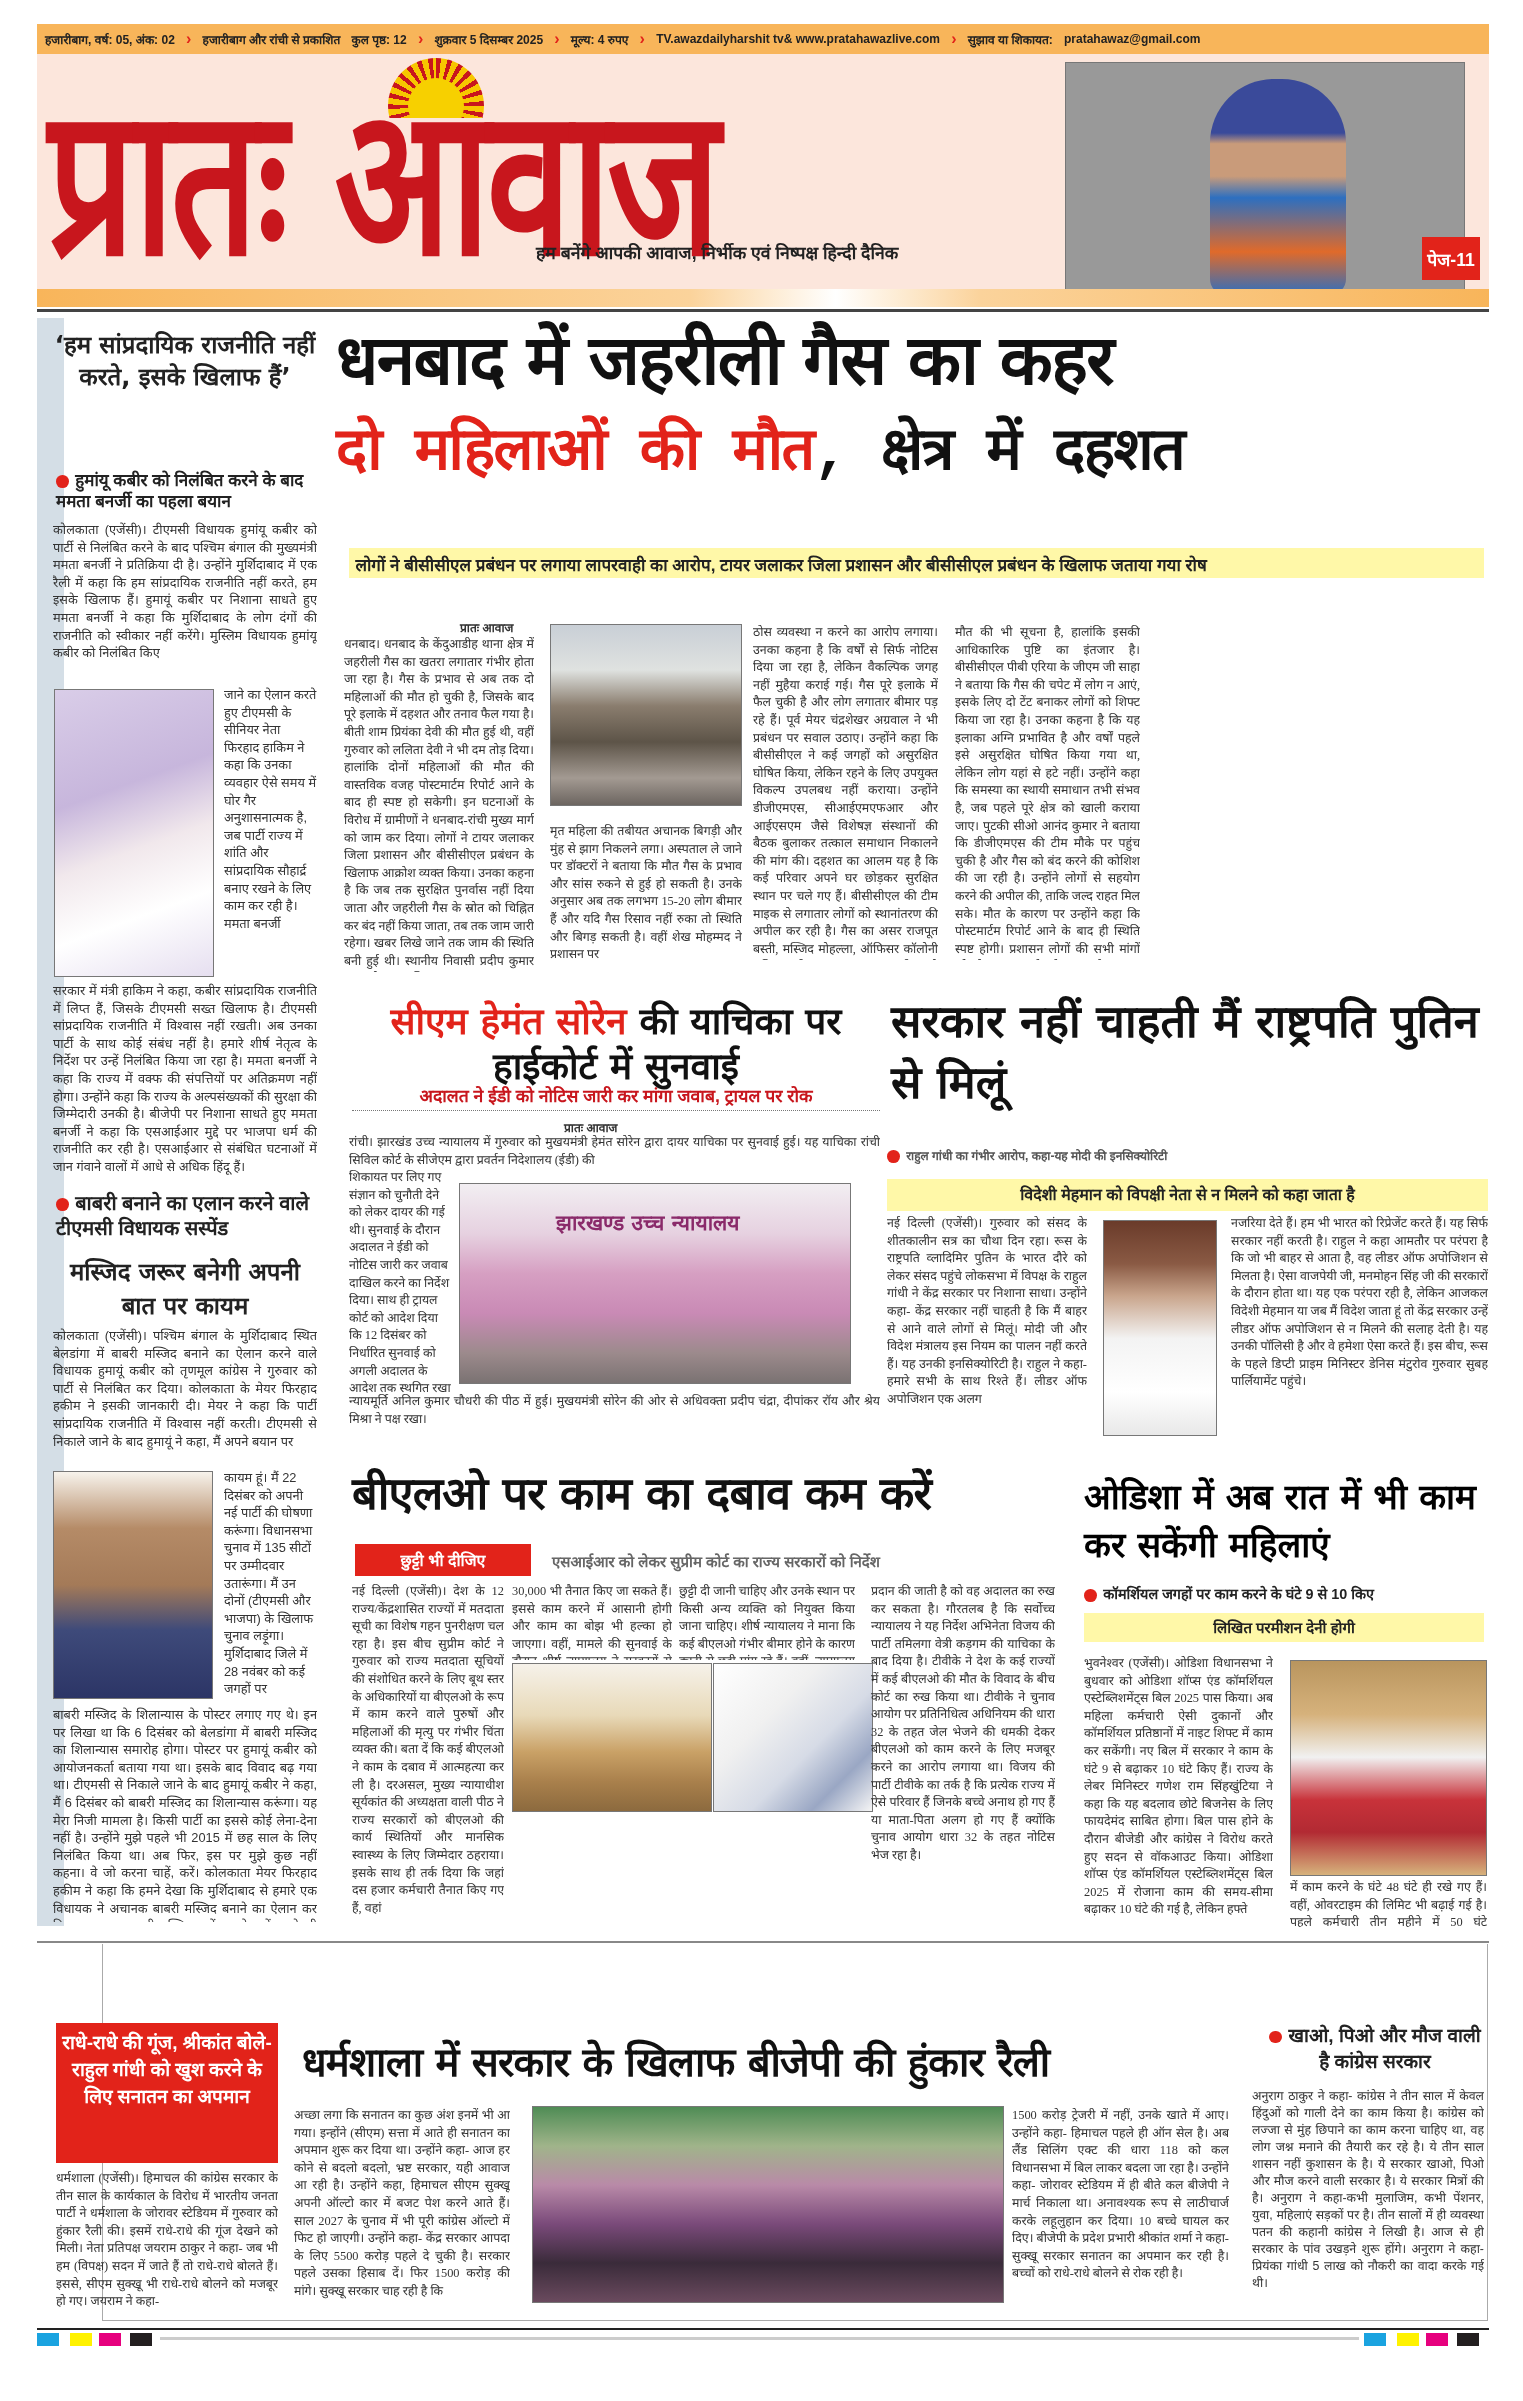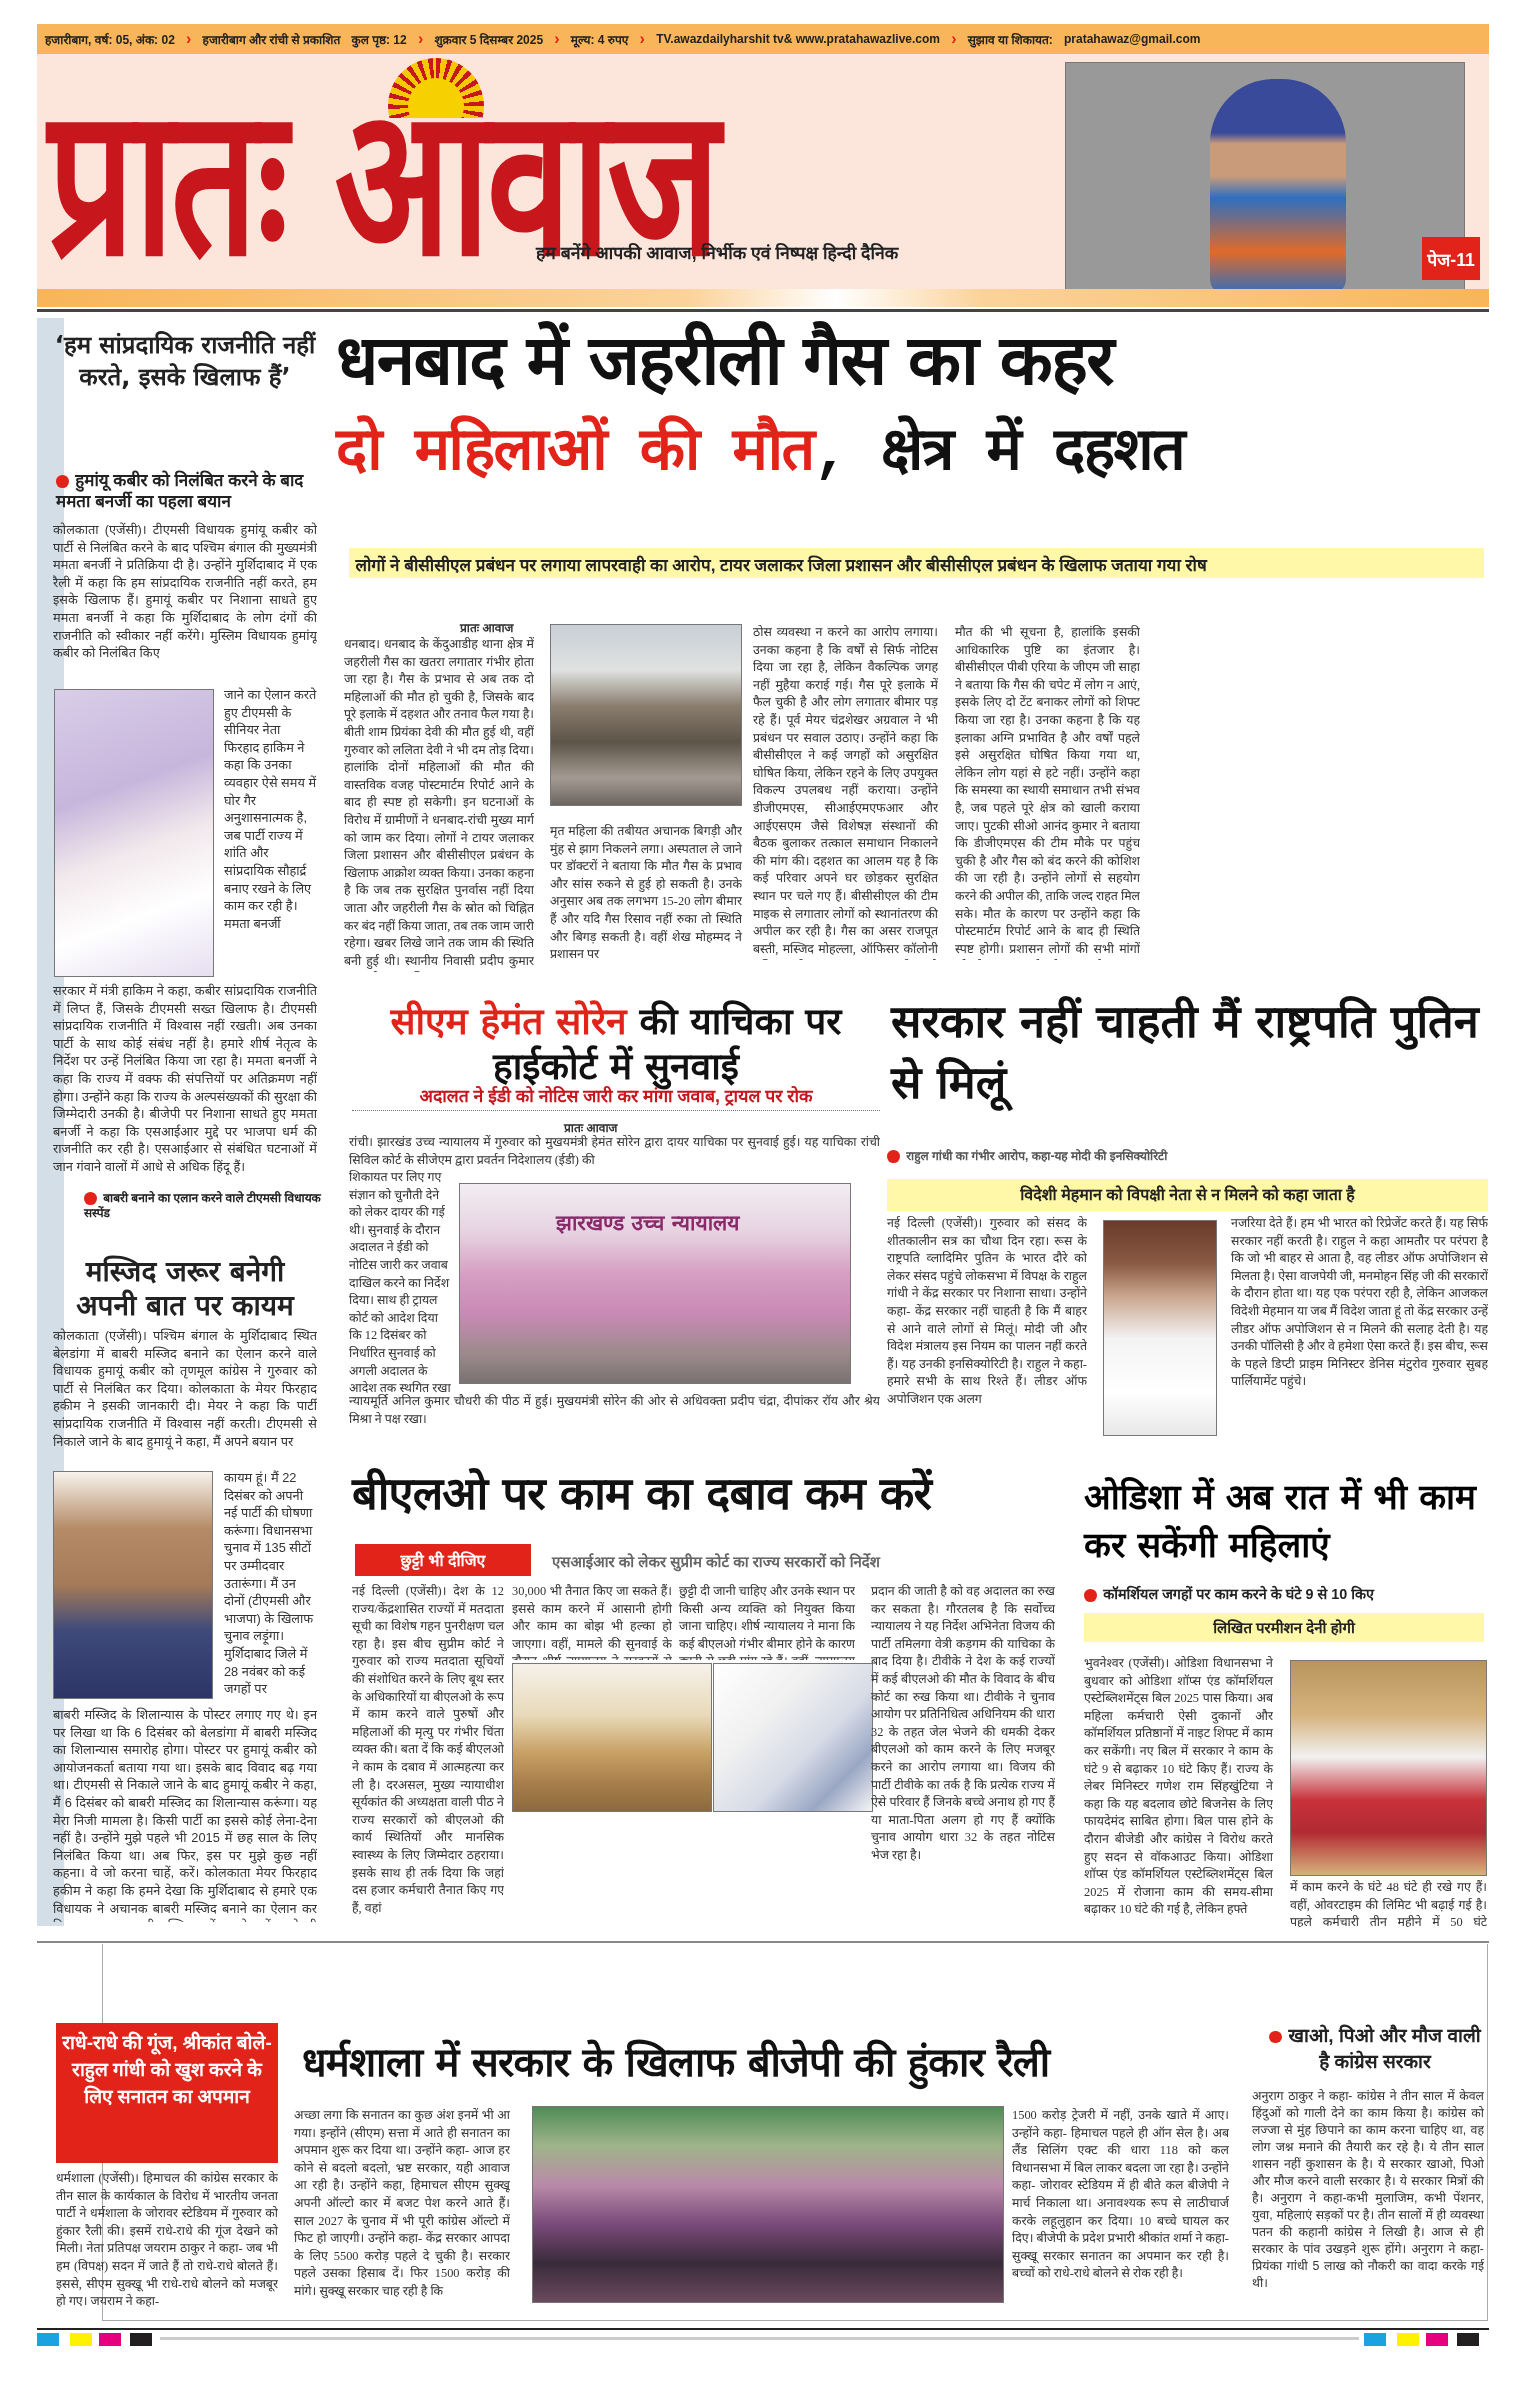--- a/index.html
+++ b/index.html
@@ -119,22 +119,22 @@
 <div class="abs leftcol"></div>
 <div class="abs leftcol-inner"></div>
 
 <div class="abs lc-title" style="left:53px; top:329px; width:264px; font-size:24px; line-height:32px;">‘हम सांप्रदायिक राजनीति नहीं करते, इसके खिलाफ हैं’</div>
 <div class="abs bullet-head" style="left:56px; top:470px; width:264px;"><span class="reddot"></span><span>हुमांयू कबीर को निलंबित करने के बाद ममता बनर्जी का पहला बयान</span></div>
 <div class="abs lc-body" style="left:53px; top:521px; width:264px; height:160px; overflow:hidden;">कोलकाता (एजेंसी)। टीएमसी विधायक हुमांयू कबीर को पार्टी से निलंबित करने के बाद पश्चिम बंगाल की मुख्यमंत्री ममता बनर्जी ने प्रतिक्रिया दी है। उन्होंने मुर्शिदाबाद में एक रैली में कहा कि हम सांप्रदायिक राजनीति नहीं करते, हम इसके खिलाफ हैं। हुमायूं कबीर पर निशाना साधते हुए ममता बनर्जी ने कहा कि मुर्शिदाबाद के लोग दंगों की राजनीति को स्वीकार नहीं करेंगे। मुस्लिम विधायक हुमांयू कबीर को निलंबित किए</div>
 <div class="abs photo photo-mamata" style="left:54px; top:689px; width:160px; height:288px;"></div>
 <div class="abs lc-body" style="left:224px; top:686px; width:94px; height:294px; overflow:hidden; text-align:left;">जाने का ऐलान करते हुए टीएमसी के सीनियर नेता फिरहाद हाकिम ने कहा कि उनका व्यवहार ऐसे समय में घोर गैर अनुशासनात्मक है, जब पार्टी राज्य में शांति और सांप्रदायिक सौहार्द्र बनाए रखने के लिए काम कर रही है। ममता बनर्जी</div>
 <div class="abs lc-body" style="left:53px; top:982px; width:264px; height:197px; overflow:hidden;">सरकार में मंत्री हाकिम ने कहा, कबीर सांप्रदायिक राजनीति में लिप्त हैं, जिसके टीएमसी सख्त खिलाफ है। टीएमसी सांप्रदायिक राजनीति में विश्वास नहीं रखती। अब उनका पार्टी के साथ कोई संबंध नहीं है। हमारे शीर्ष नेतृत्व के निर्देश पर उन्हें निलंबित किया जा रहा है। ममता बनर्जी ने कहा कि राज्य में वक्फ की संपत्तियों पर अतिक्रमण नहीं होगा। उन्होंने कहा कि राज्य के अल्पसंख्यकों की सुरक्षा की जिम्मेदारी उनकी है। बीजेपी पर निशाना साधते हुए ममता बनर्जी ने कहा कि एसआईआर मुद्दे पर भाजपा धर्म की राजनीति कर रही है। एसआईआर से संबंधित घटनाओं में जान गंवाने वालों में आधे से अधिक हिंदू हैं।</div>
 
-<div class="abs bullet-head" style="left:56px; top:1191px; width:264px; font-size:12px;margin-left:28px;"><span class="reddot"></span><span>बाबरी बनाने का एलान करने वाले टीएमसी विधायक सस्पेंड</span></div>
-<div class="abs lc-title" style="left:53px; top:1255px; width:264px; font-size:28px; line-height:34px;">मस्जिद जरूर बनेगी अपनी बात पर कायम</div>
+<div class="abs bullet-head" style="left:56px; top:1191px; width:264px; font-size:20px;"><span class="reddot"></span><span>बाबरी बनाने का एलान करने वाले टीएमसी विधायक सस्पेंड</span></div>
+<div class="abs lc-title" style="left:53px; top:1255px; width:264px; font-size:24px; line-height:34px;">मस्जिद जरूर बनेगी अपनी बात पर कायम</div>
 <div class="abs lc-body" style="left:53px; top:1327px; width:264px; height:139px; overflow:hidden;">कोलकाता (एजेंसी)। पश्चिम बंगाल के मुर्शिदाबाद स्थित बेलडांगा में बाबरी मस्जिद बनाने का ऐलान करने वाले विधायक हुमायूं कबीर को तृणमूल कांग्रेस ने गुरुवार को पार्टी से निलंबित कर दिया। कोलकाता के मेयर फिरहाद हकीम ने इसकी जानकारी दी। मेयर ने कहा कि पार्टी सांप्रदायिक राजनीति में विश्वास नहीं करती। टीएमसी से निकाले जाने के बाद हुमायूं ने कहा, मैं अपने बयान पर</div>
 <div class="abs photo photo-kabir" style="left:53px; top:1471px; width:160px; height:228px;"></div>
 <div class="abs lc-body" style="left:224px; top:1469px; width:94px; height:232px; overflow:hidden; text-align:left;">कायम हूं। मैं 22 दिसंबर को अपनी नई पार्टी की घोषणा करूंगा। विधानसभा चुनाव में 135 सीटों पर उम्मीदवार उतारूंगा। मैं उन दोनों (टीएमसी और भाजपा) के खिलाफ चुनाव लड़ूंगा। मुर्शिदाबाद जिले में 28 नवंबर को कई जगहों पर</div>
 <div class="abs lc-body" style="left:53px; top:1706px; width:264px; height:216px; overflow:hidden;">बाबरी मस्जिद के शिलान्यास के पोस्टर लगाए गए थे। इन पर लिखा था कि 6 दिसंबर को बेलडांगा में बाबरी मस्जिद का शिलान्यास समारोह होगा। पोस्टर पर हुमायूं कबीर को आयोजनकर्ता बताया गया था। इसके बाद विवाद बढ़ गया था। टीएमसी से निकाले जाने के बाद हुमायूं कबीर ने कहा, मैं 6 दिसंबर को बाबरी मस्जिद का शिलान्यास करूंगा। यह मेरा निजी मामला है। किसी पार्टी का इससे कोई लेना-देना नहीं है। उन्होंने मुझे पहले भी 2015 में छह साल के लिए निलंबित किया था। अब फिर, इस पर मुझे कुछ नहीं कहना। वे जो करना चाहें, करें। कोलकाता मेयर फिरहाद हकीम ने कहा कि हमने देखा कि मुर्शिदाबाद से हमारे एक विधायक ने अचानक बाबरी मस्जिद बनाने का ऐलान कर दिया। अचानक बाबरी मस्जिद क्यों। हमने उन्हें पहले भी चेतावनी दी थी।</div>
 
 <div class="abs lead-h1">धनबाद में जहरीली गैस का कहर</div>
 <div class="abs lead-h2"><span class="red">दो महिलाओं की मौत</span><span class="blk">, क्षेत्र में दहशत</span></div>
 <div class="abs lead-deck">लोगों ने बीसीसीएल प्रबंधन पर लगाया लापरवाही का आरोप, टायर जलाकर जिला प्रशासन और बीसीसीएल प्रबंधन के खिलाफ जताया गया रोष</div>
 
 <div class="abs byline" style="left:460px; top:619px;">प्रातः आवाज</div>

